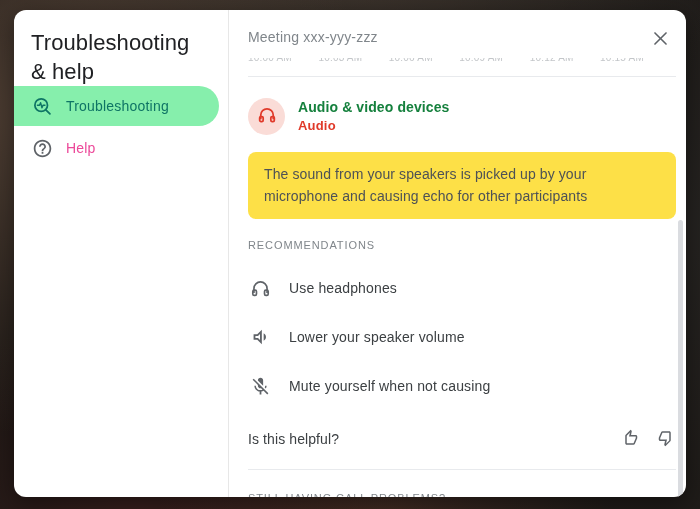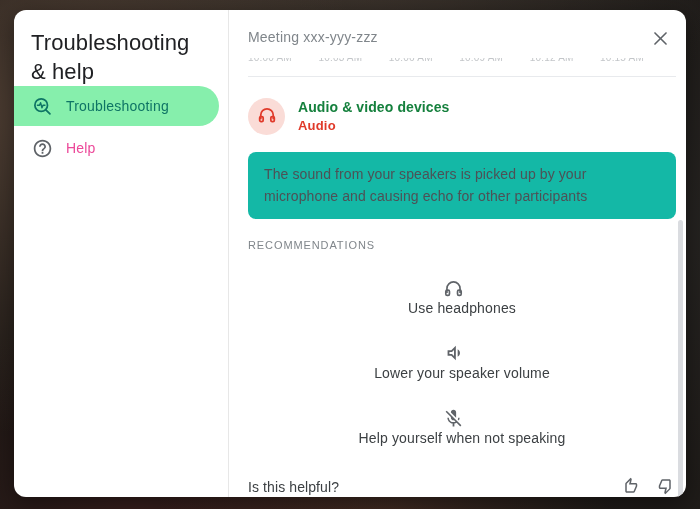--- a/index.html
+++ b/index.html
@@ -52,27 +52,27 @@
   .axis-line { height:1px; background:#e8eaed; margin:5px 0 0 0; width:428px; }
   .issue-row { display:flex; align-items:flex-start; margin-top:21px; cursor:pointer; }
   .issue-badge {
     width:37px; height:37px; border-radius:50%; background:#fadcd7;
     display:flex; align-items:center; justify-content:center; flex:0 0 37px; margin-right:13px;
   }
   .issue-titles { padding-top:1px; }
   .issue-cat { font-size:14px; font-weight:700; color:#15803d; letter-spacing:.1px; }
   .issue-name { font-size:13px; font-weight:700; color:#e03a2a; margin-top:3px; letter-spacing:.2px; }
   .desc-box {
-    margin-top:17px; background:#14b8a6; border-radius:8px; width:428px;
+    margin-top:17px; background:#fde047; border-radius:8px; width:428px;
     padding:12px 16px; font-size:14px; color:#4d5156; line-height:1.55; letter-spacing:.1px;
   }
   .section-heading {
     font-size:11px; font-weight:500; color:#80868b; letter-spacing:.9px; margin-top:20px;
   }
-  .rec-row { display:flex; align-items:center; margin-top:25px;flex-direction:column; }
+  .rec-row { display:flex; align-items:center; margin-top:25px; }
   .rec-row .rec-icon { width:24px; height:24px; margin-right:17px; display:flex; align-items:center; justify-content:center; }
   .rec-row .rec-label { font-size:14px; color:#3c4043; letter-spacing:.15px; }
   .feedback-row { display:flex; align-items:flex-end; margin-top:31px; width:428px; }
   .feedback-q { font-size:14px; color:#3c4043; letter-spacing:.1px; }
   .thumbs { margin-left:auto; display:flex; gap:20px; }
   .thumb-btn { background:none; border:none; cursor:pointer; padding:0; line-height:0; }
   .divider { height:1px; background:#e8eaed; width:428px; margin-top:22px; }
   .footer-section .section-heading { margin-top:22px; }
   .scrollbar-thumb {
     position:absolute; right:3px; top:210px; width:5px; height:281px;
@@ -176,21 +176,21 @@
           </span>
           <span class="rec-label">Lower your speaker volume</span>
         </div>
 
         <div class="rec-row">
           <span class="rec-icon">
             <svg width="21" height="21" viewBox="0 0 24 24" fill="#5f6368">
               <path d="M19 11h-1.7c0 .74-.16 1.43-.43 2.05l1.23 1.23c.56-.98.9-2.09.9-3.28zm-4.02.17c0-.06.02-.11.02-.17V5c0-1.66-1.34-3-3-3S9 3.34 9 5v.18l5.98 5.99zM4.27 3L3 4.27l6.01 6.01V11c0 1.66 1.33 3 2.99 3 .22 0 .44-.03.65-.08l1.66 1.66c-.71.33-1.5.52-2.31.52-2.76 0-5.3-2.1-5.3-5.1H5c0 3.41 2.72 6.23 6 6.72V21h2v-3.28c.91-.13 1.77-.45 2.54-.9L19.73 21 21 19.73 4.27 3z"></path>
             </svg>
           </span>
-          <span class="rec-label">Help yourself when not speaking</span>
+          <span class="rec-label">Mute yourself when not causing</span>
         </div>
 
         <div class="feedback-row">
           <span class="feedback-q">Is this helpful?</span>
           <span class="thumbs">
             <button class="thumb-btn">
               <span>
                 <svg width="18" height="18" viewBox="0 0 24 24" fill="#5f6368">
                   <path d="M9 21h9c.83 0 1.54-.5 1.84-1.22l3.02-7.05c.09-.23.14-.47.14-.73v-2c0-1.1-.9-2-2-2h-6.31l.95-4.57.03-.32c0-.41-.17-.79-.44-1.06L14.17 1 7.58 7.59C7.22 7.95 7 8.45 7 9v10c0 1.1.9 2 2 2zM9 9l4.34-4.34L12 10h9v2l-3 7H9V9z"></path>
                 </svg>

